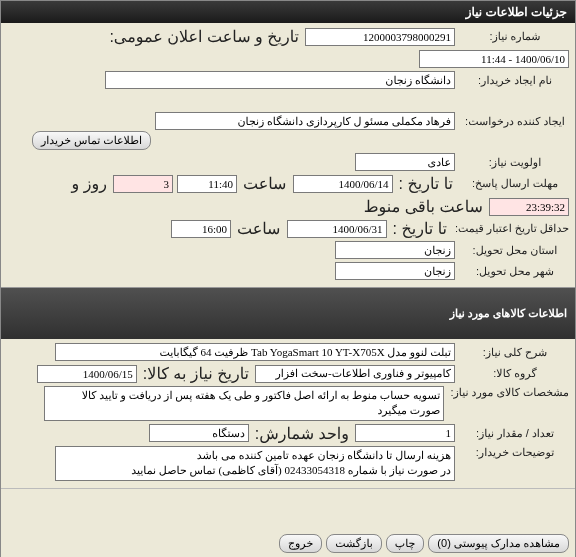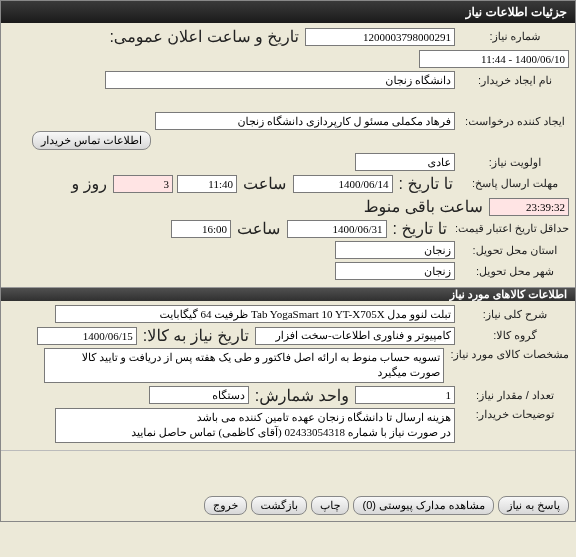--- a/index.html
+++ b/index.html
@@ -1,19 +1,19 @@
 <!DOCTYPE html>
 <html dir="rtl" lang="fa"><head>
 <meta charset="utf-8">
 <style>
 * { box-sizing: border-box; margin: 0; padding: 0; }
 body { font-family: Tahoma, Arial, sans-serif; font-size: 11px; background: #ece9d8; direction: rtl; width: 576px; }
 .window { border: 1px solid #888; background: #ece9d8; }
 .titlebar { background: linear-gradient(to bottom, #3a3a3a, #1a1a1a); color: #fff; padding: 4px 8px; font-weight: bold; font-size: 12px; }
-.section-hdr { background: linear-gradient(to bottom, #505050, #303030); color: #fff; padding: 0 8px; font-weight: bold; font-size: 11px; border-top: 1px solid #999; }
+.section-hdr { background: linear-gradient(to bottom, #505050, #303030); color: #fff; padding: 19px 8px; font-weight: bold; font-size: 11px; border-top: 1px solid #999; }
 .content { padding: 4px 6px; }
 .row { display: flex; align-items: center; margin-bottom: 3px; gap: 4px; flex-wrap: wrap; }
 .lbl { min-width: 110px; text-align: center; padding-left: 2px; font-size: 11px; color: #222; }
 .lbl-sm { font-size: 16px; color: #222; padding: 0 2px; }
 input[type=text], textarea { font-family: Tahoma; font-size: 11px; border: 1px solid #7a7a7a; background: #fff; padding: 1px 3px; height: 18px; }
 textarea { height: auto; resize: none; line-height: 1.4; }
 .btn { font-family: Liberation Sans, sans-serif; font-size: 11px; background: linear-gradient(to bottom,#f8f8f8,#d8d8d8); border: 1px solid #888; padding: 2px 8px; cursor: pointer; border-radius: 8px; margin-top: 39px; }
 .footer { display: flex; gap: 4px; padding: 6px; justify-content: flex-start; border-top: 1px solid #bbb; }
 .w60{width:60px}.w80{width:80px}.w100{width:100px}.w120{width:120px}.w150{width:150px}.w200{width:200px}.w300{width:300px}.w350{width:350px}.w400{width:400px}
 </style>
@@ -112,20 +112,19 @@
 
     <div class="row" style="align-items:flex-start">
       <span class="lbl">توضیحات خریدار:</span>
       <textarea class="w400" rows="2" style="">هزینه ارسال تا دانشگاه زنجان عهده تامین کننده می باشد
 در صورت نیاز با شماره 02433054318 (آقای کاظمی) تماس حاصل نمایید</textarea>
     </div>
 
   </div>
 
   <div class="footer">
-    <button class="btn">پاسخ به نیاز</button>
     <button class="btn">مشاهده مدارک پیوستی (0)</button>
     <button class="btn">چاپ</button>
     <button class="btn">بازگشت</button>
     <button class="btn">خروج</button>
   </div>
 
 </div>
 
 </body></html>

